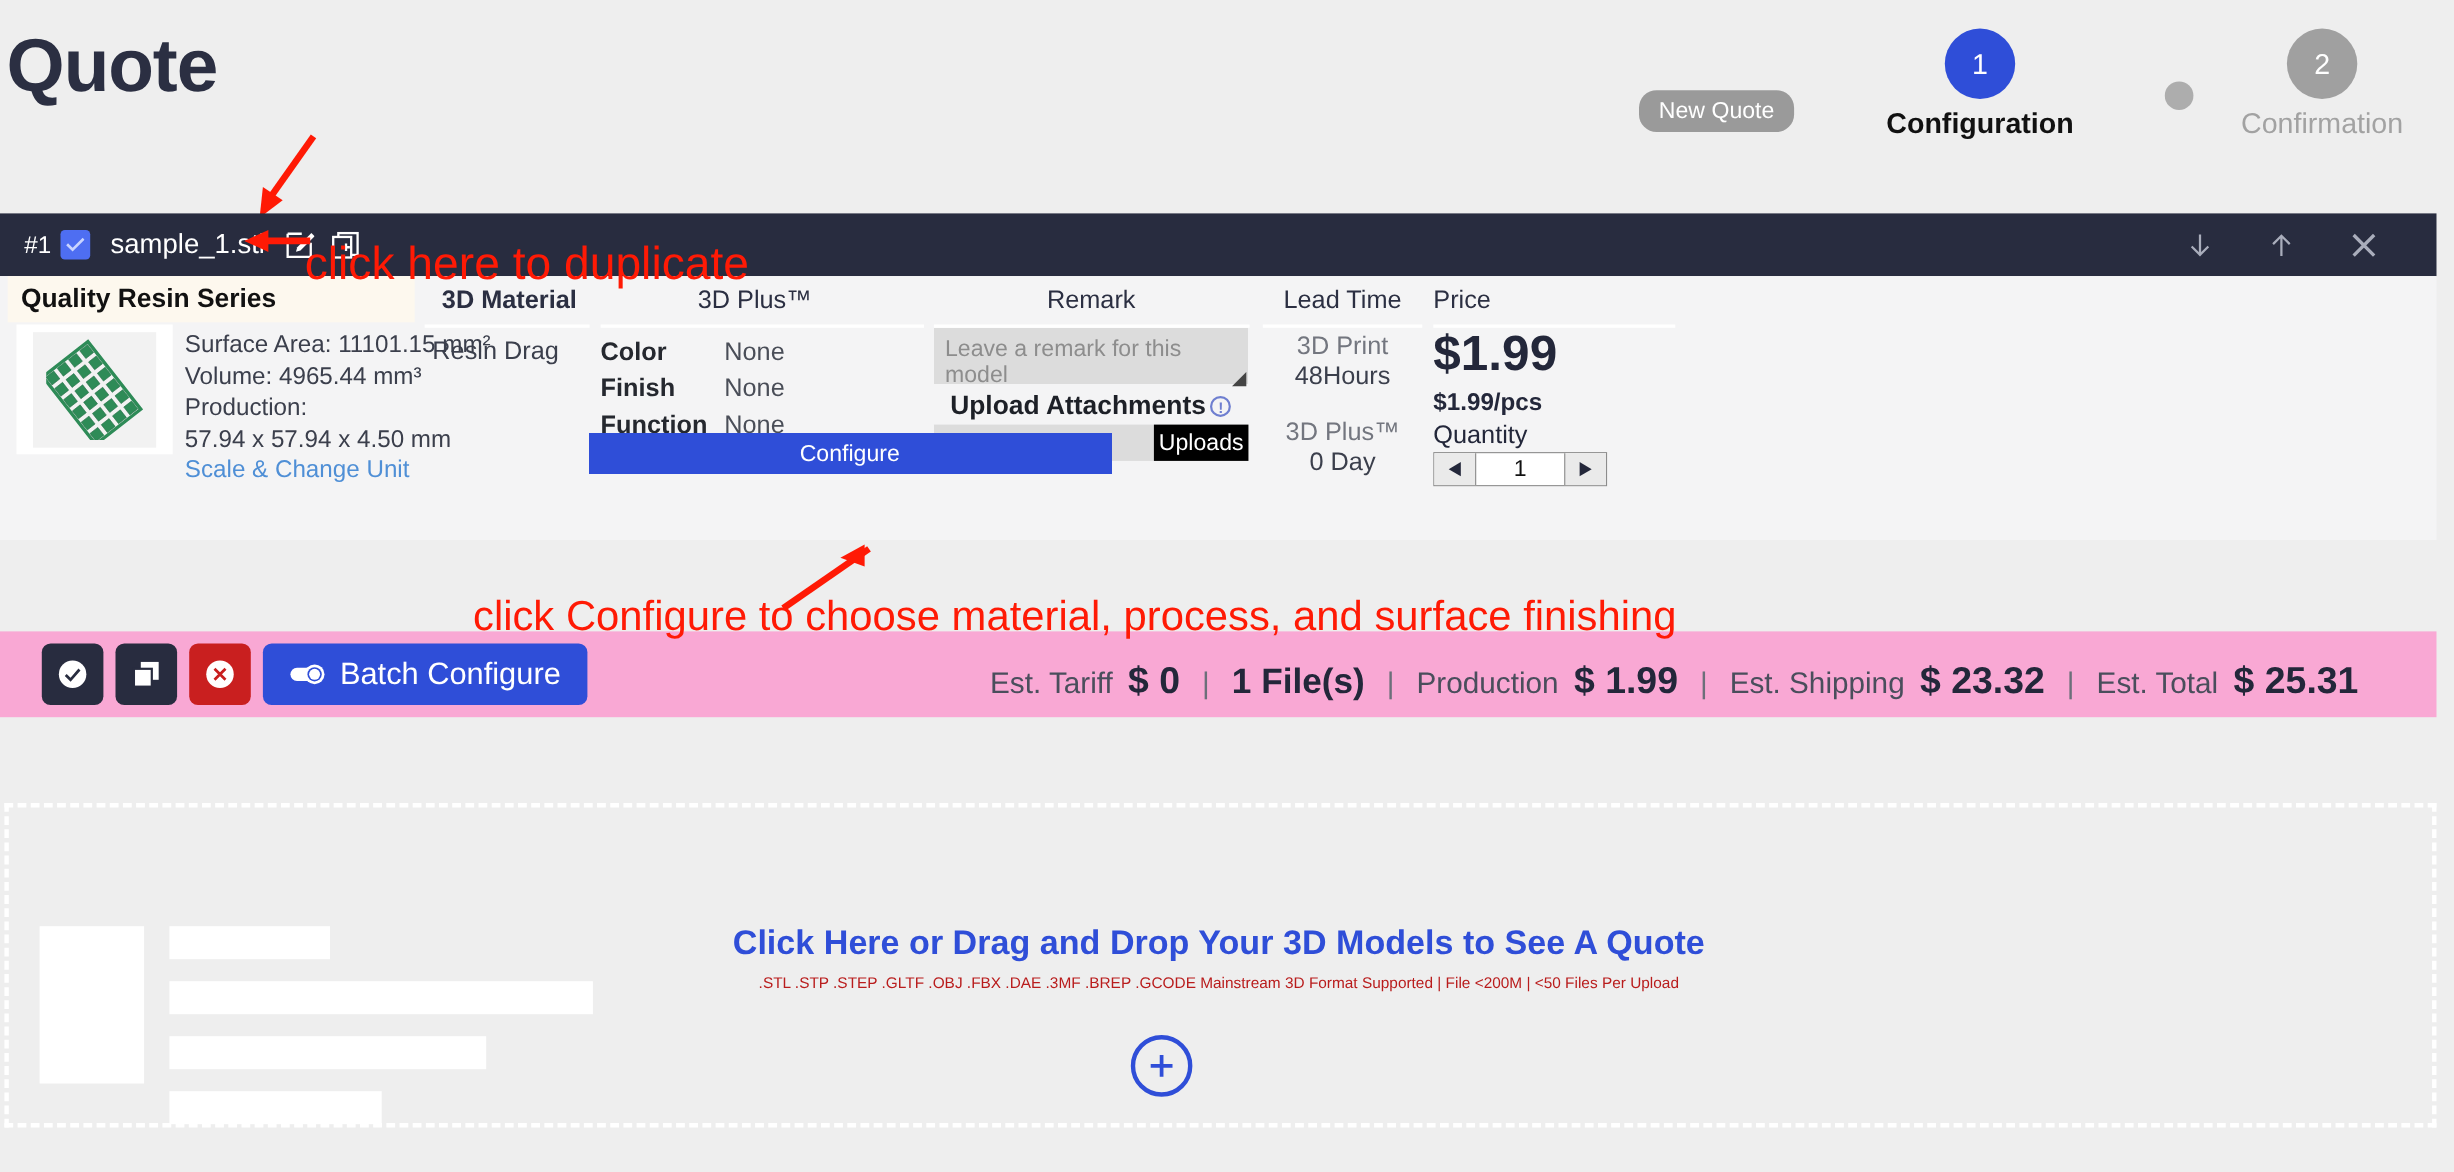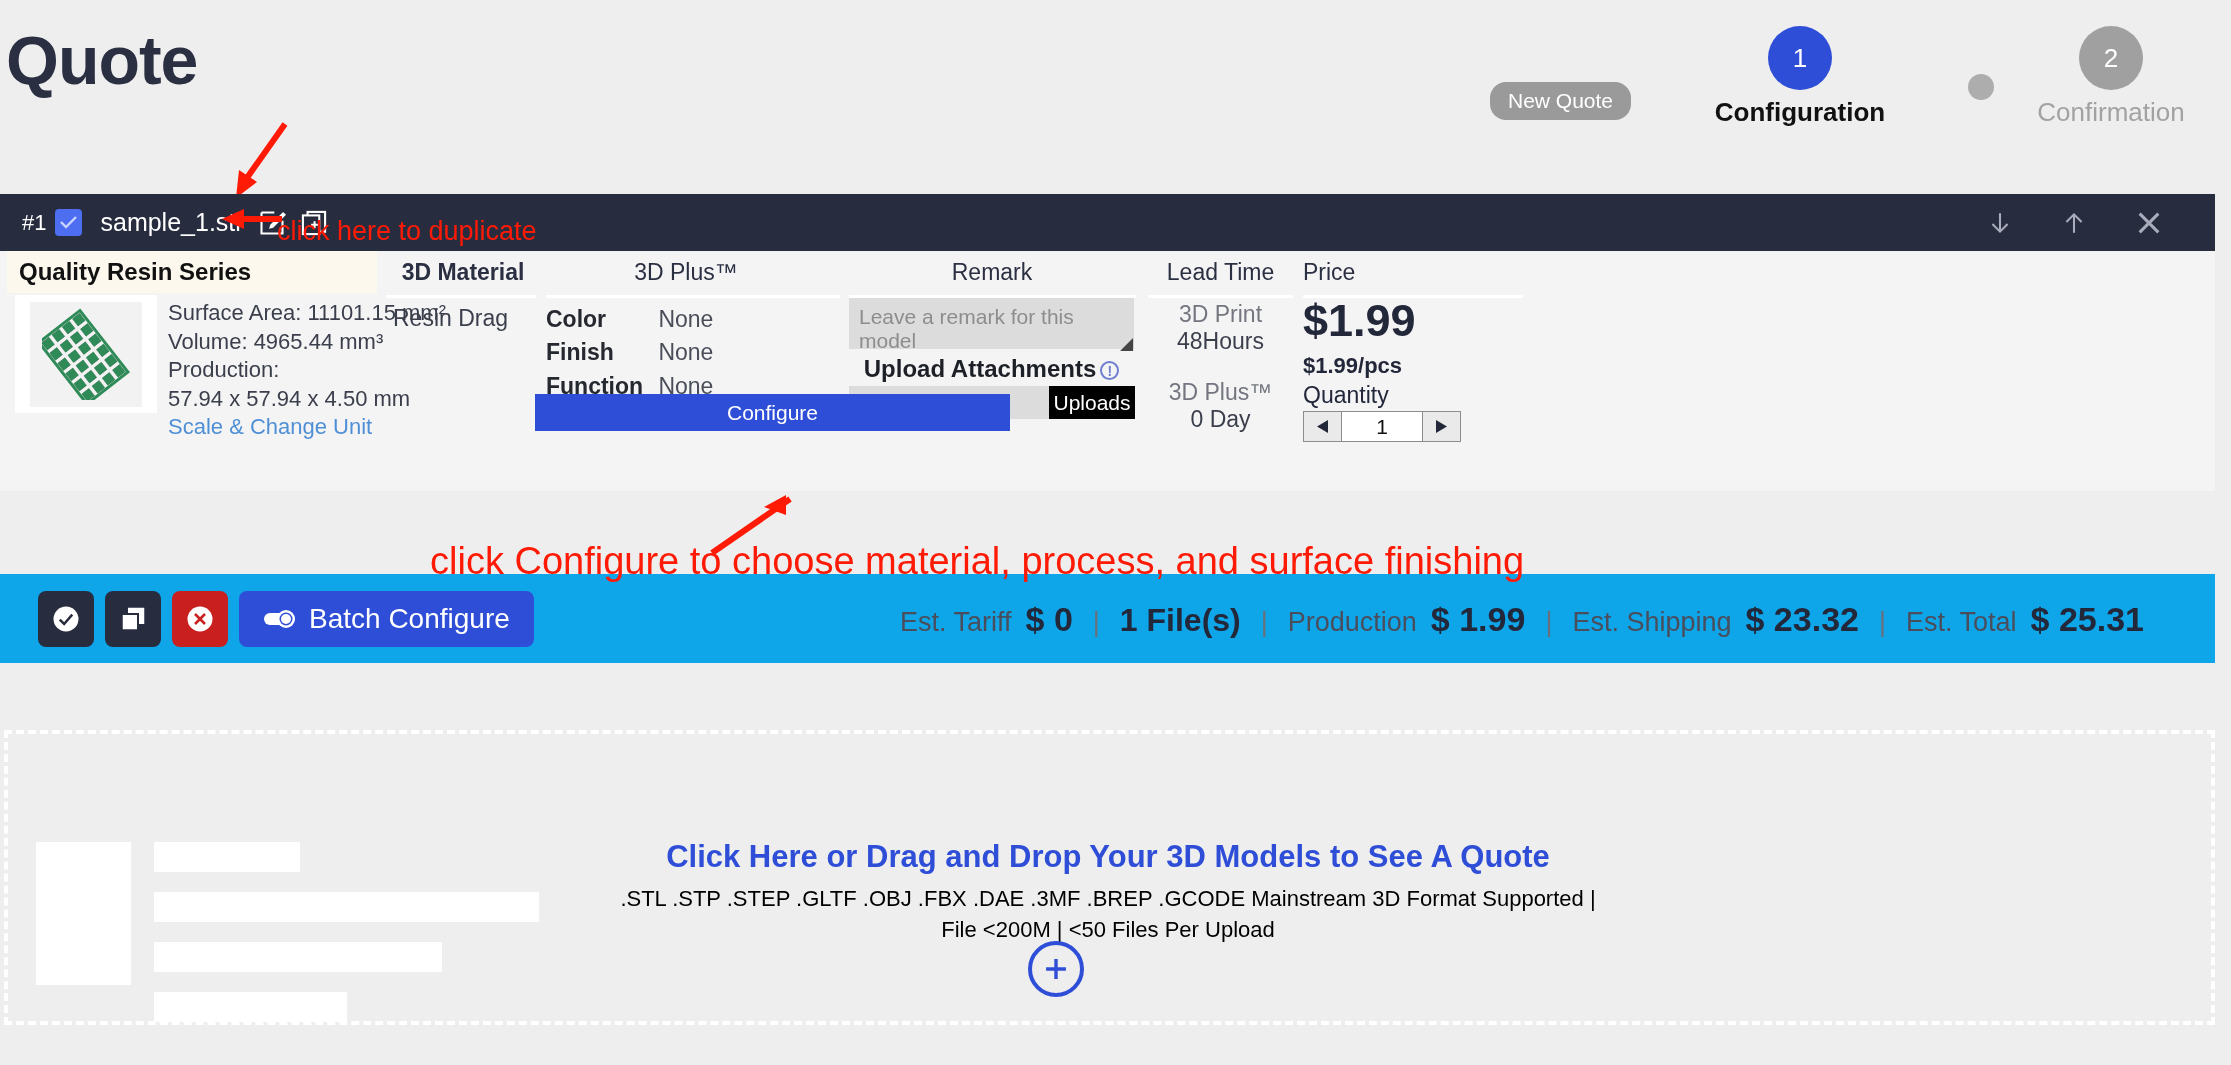--- a/index.html
+++ b/index.html
@@ -40,21 +40,21 @@
   .step-2 { left: 311px; top: 0; }
   .step-2 .step-circle { background: #a0a0a0; }
   .step-2 .step-label { color: #a2a2a2; font-size: 26px; margin-top: 7px; }
 
   
   .anno {
     position: absolute; color: #ff1a05; font-size: 38px;
     white-space: nowrap; font-family: "Liberation Sans", sans-serif;
   }
   .anno-1 { left: 210px; top: 108px; }
-  .anno-2 { left: 277px; top: 216px; font-size: 27px; }
+  .anno-2 { left: 277px; top: 216px; font-size: 42px; }
   .anno-3 { left: 430px; top: 540px; font-size: 38px; }
   .arrow-svg { position: absolute; overflow: visible; pointer-events: none; }
 
   
   .file-card { position: absolute; left: 0; top: 194px; width: 2215px; }
   .file-bar {
     height: 57px; background: #282c3f; display: flex; align-items: center;
     padding: 0 22px; color: #ffffff;
   }
   .file-index { font-size: 22px; color: #ffffff; margin-right: 9px; }
@@ -141,22 +141,22 @@
   .qty-val { flex: 1; text-align: center; font-size: 21px; line-height: 29px; color: #111; }
 
   .configure-btn {
     position: absolute; left: 535px; top: 143px; width: 475px; height: 37px;
     background: #2f4ed8; color: #fff; border: none; font-size: 21px;
     cursor: pointer; font-family: "Liberation Sans", sans-serif;
   }
 
   
   .batch-bar {
-    position: absolute; left: 0; top: 574px; width: 2215px; height: 89px;
-    background: #0ea5e9; display: flex; align-items: center; padding-left: 38px;
+    position: absolute; left: 0; top: 574px; width: 2215px; height: 78px;
+    background: #f9a8d4; display: flex; align-items: center; padding-left: 38px;
   }
   .sq-btn {
     width: 56px; height: 56px; border-radius: 8px; display: flex;
     align-items: center; justify-content: center; margin-right: 11px; cursor: pointer;
   }
   .sq-dark { background: #282c3f; }
   .sq-red { background: #c91f1f; }
   .batch-configure {
     height: 56px; background: #2f4ed8; color: #fff; border: none; border-radius: 8px;
     font-size: 28px; padding: 0 24px; display: flex; align-items: center; gap: 12px;
@@ -181,21 +181,21 @@
   .skel-l2 { position: absolute; left: 146px; top: 158px; width: 385px; height: 30px; background: #fff; }
   .skel-l3 { position: absolute; left: 146px; top: 208px; width: 288px; height: 30px; background: #fff; }
   .skel-l4 { position: absolute; left: 146px; top: 258px; width: 193px; height: 30px; background: #fff; }
 
   .drop-title {
     position: absolute; left: 600px; top: 105px; width: 1000px; text-align: center;
     color: #2f4ed8; font-size: 31px; font-weight: 700;
   }
   .drop-sub {
     position: absolute; left: 600px; top: 150px; width: 1000px; text-align: center;
-    color: #000000; font-size: 22px; line-height: 1.4;
+    color: #b91c1c; font-size: 14px; line-height: 1.4;
   }
   .plus-circle {
     position: absolute; left: 1020px; top: 207px; width: 56px; height: 56px;
     border: 4px solid #2f4ed8; border-radius: 50%;
     display: flex; align-items: center; justify-content: center; cursor: pointer;
   }
 </style>
 </head>
 <body>
 

